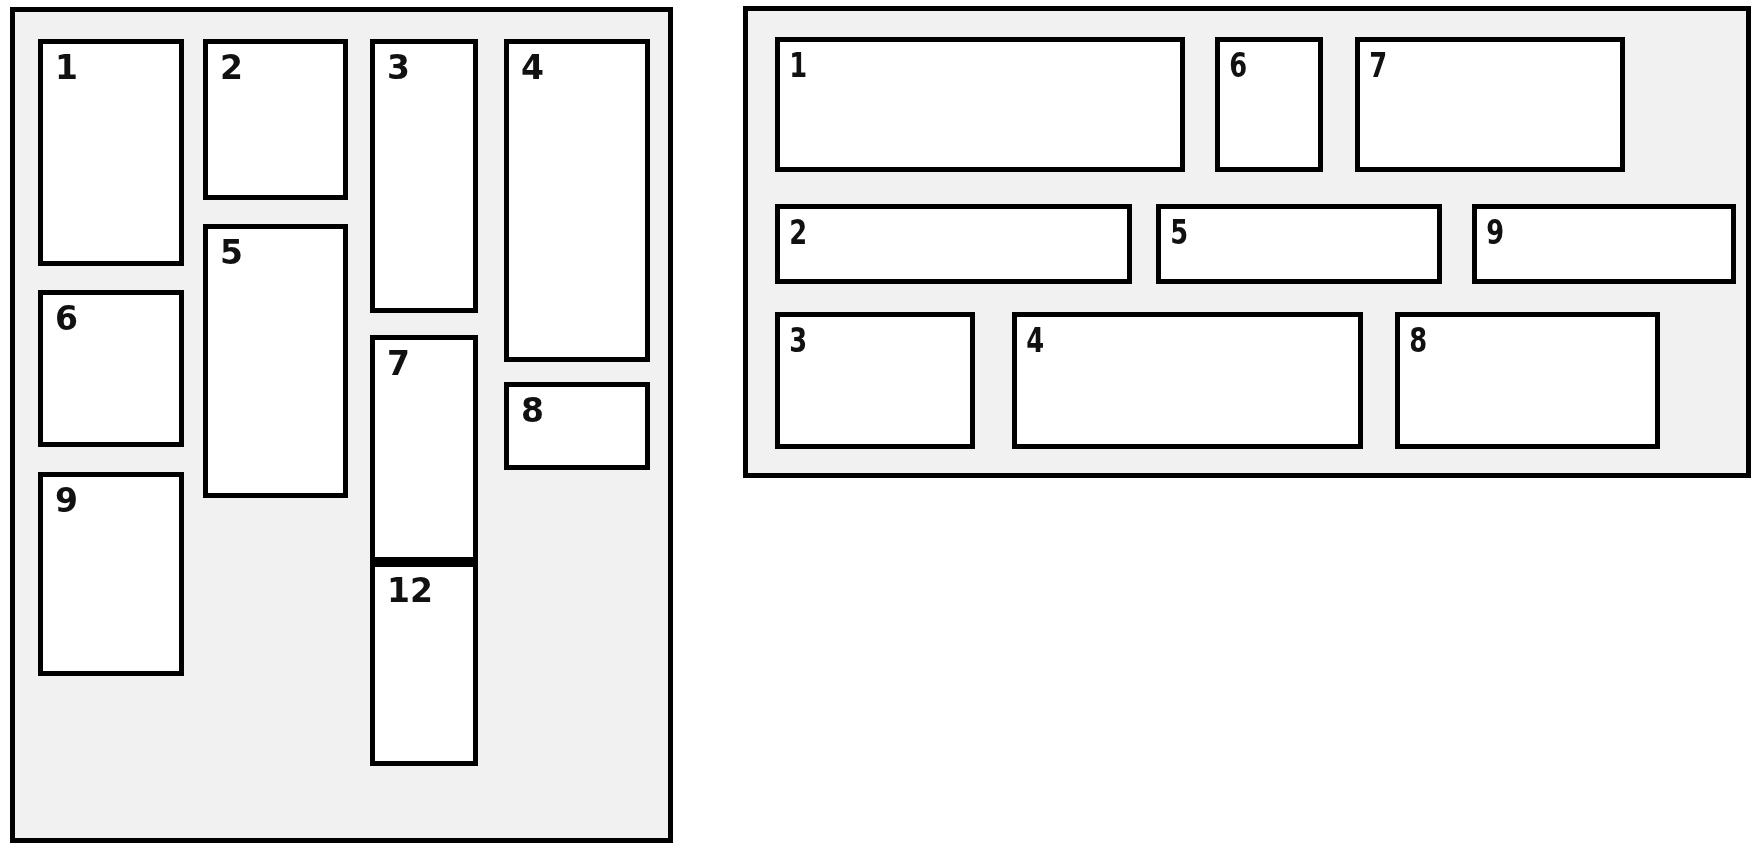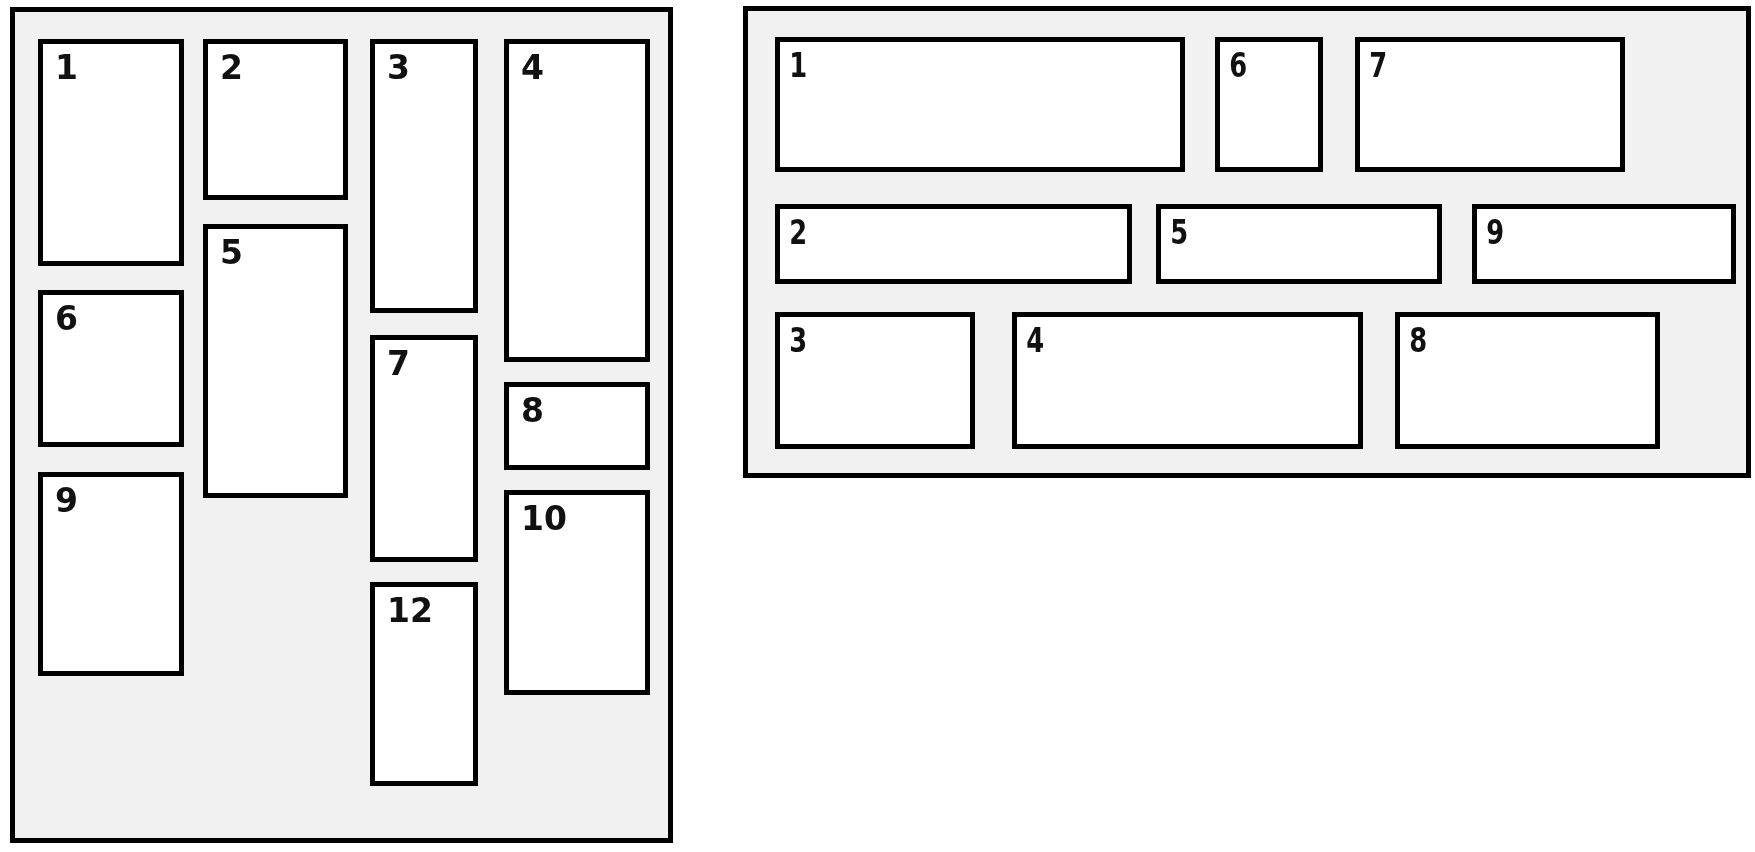--- a/index.html
+++ b/index.html
@@ -46,22 +46,21 @@
     <div class="panel" style="left: 10px; top: 7px; width: 663px; height: 836px;">
       <div class="item" style="left: 23px; top: 27px; width: 146px; height: 227px;"><span class="num">1</span></div>
       <div class="item" style="left: 188px; top: 27px; width: 145px; height: 161px;"><span class="num">2</span></div>
       <div class="item" style="left: 355px; top: 27px; width: 108px; height: 274px;"><span class="num">3</span></div>
       <div class="item" style="left: 489px; top: 27px; width: 146px; height: 323px;"><span class="num">4</span></div>
       <div class="item" style="left: 188px; top: 212px; width: 145px; height: 274px;"><span class="num">5</span></div>
       <div class="item" style="left: 23px; top: 278px; width: 146px; height: 157px;"><span class="num">6</span></div>
       <div class="item" style="left: 355px; top: 323px; width: 108px; height: 227px;"><span class="num">7</span></div>
       <div class="item" style="left: 489px; top: 370px; width: 146px; height: 88px;"><span class="num">8</span></div>
       <div class="item" style="left: 23px; top: 460px; width: 146px; height: 204px;"><span class="num">9</span></div>
-      <div class="item" style="left: 489px; top: 478px; width: 146px; height: 205px;"><span class="num">10</span></div>
-      <div class="item" style="left: 355px; top: 570px; width: 108px; height: 204px;"><span class="num">12</span></div>
+      <div class="item" style="left: 355px; top: 550px; width: 108px; height: 204px;"><span class="num">12</span></div>
     </div>
     <div class="panel" style="left: 743px; top: 6px; width: 1008px; height: 472px;">
       <div class="item condensed" style="left: 27px; top: 26px; width: 410px; height: 135px;"><span class="num">1</span></div>
       <div class="item condensed" style="left: 27px; top: 193px; width: 357px; height: 80px;"><span class="num">2</span></div>
       <div class="item condensed" style="left: 27px; top: 301px; width: 200px; height: 137px;"><span class="num">3</span></div>
       <div class="item condensed" style="left: 264px; top: 301px; width: 351px; height: 137px;"><span class="num">4</span></div>
       <div class="item condensed" style="left: 408px; top: 193px; width: 286px; height: 80px;"><span class="num">5</span></div>
       <div class="item condensed" style="left: 467px; top: 26px; width: 108px; height: 135px;"><span class="num">6</span></div>
       <div class="item condensed" style="left: 607px; top: 26px; width: 270px; height: 135px;"><span class="num">7</span></div>
       <div class="item condensed" style="left: 647px; top: 301px; width: 265px; height: 137px;"><span class="num">8</span></div>

